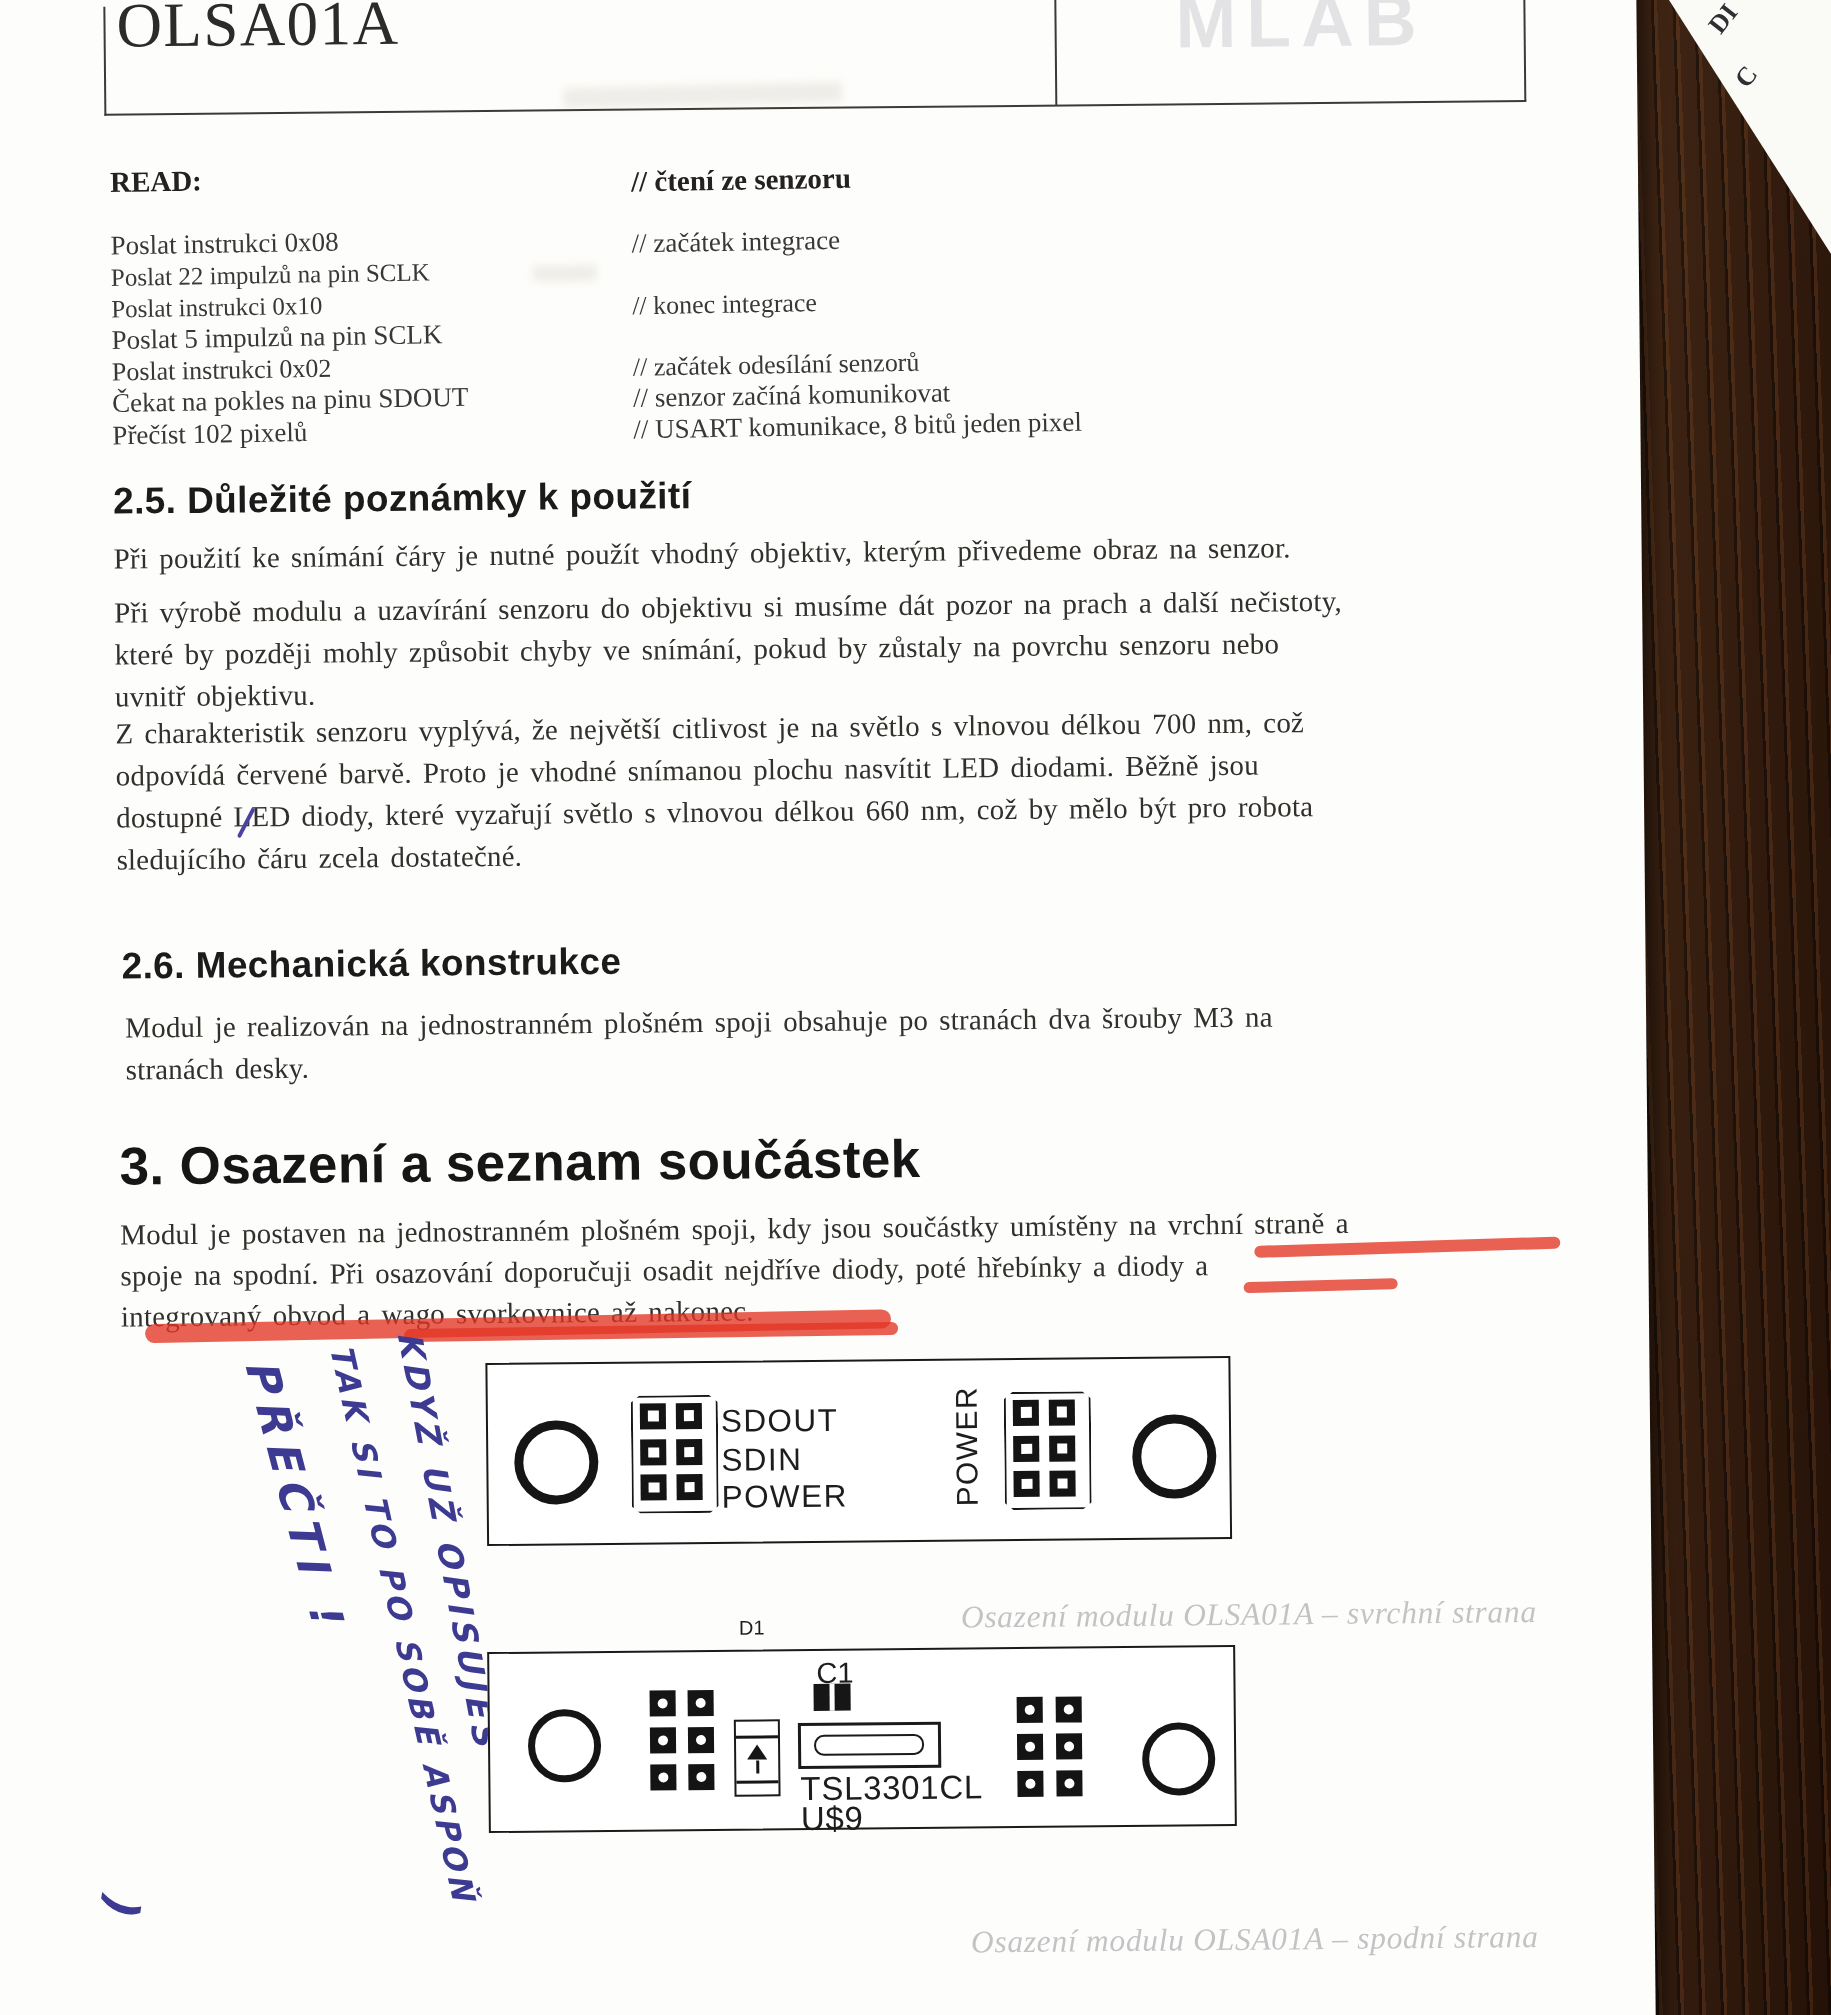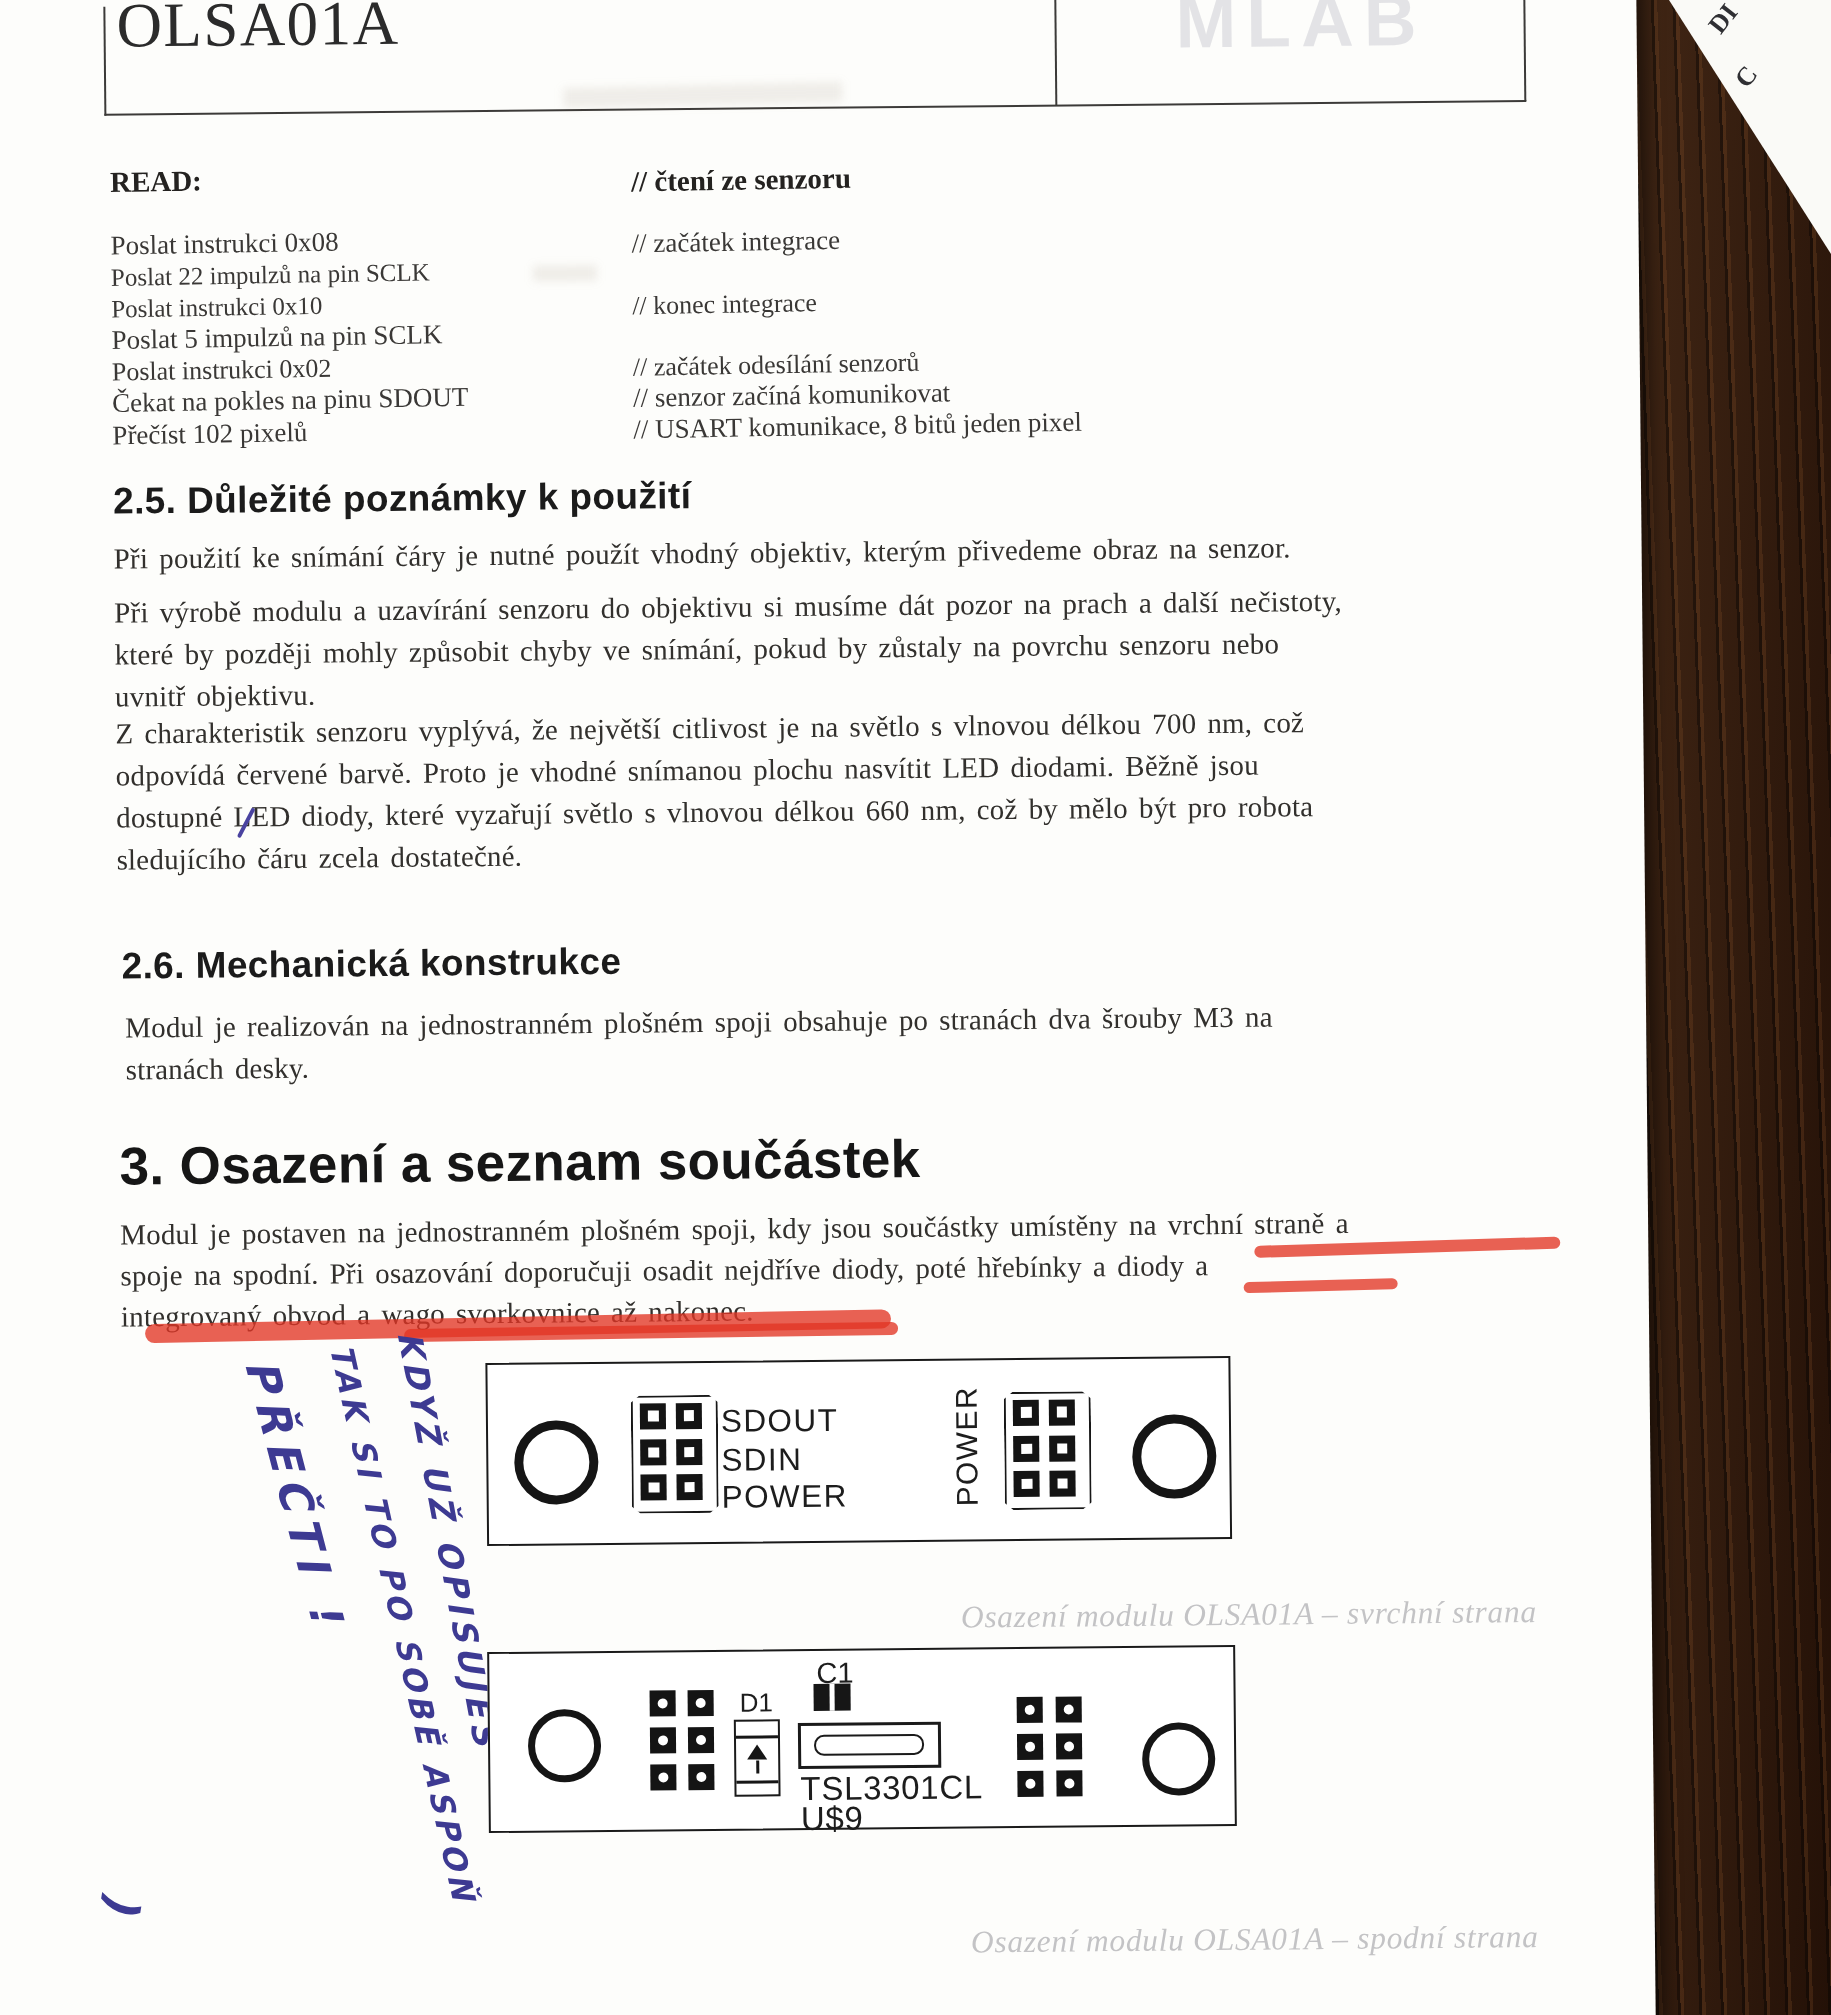--- a/index.html
+++ b/index.html
@@ -197,21 +197,21 @@
     <div class="pad round" style="left:681px;top:1726px;">
           <i></i>
         </div>
     <div class="pad round" style="left:643px;top:1763px;">
           <i></i>
         </div>
     <div class="pad round" style="left:681px;top:1763px;">
           <i></i>
         </div>
   </div>
-  <div class="pcb-label" style="left:733px;top:1687px;font-size:26px;">D1</div>
+  <div class="pcb-label" style="left:733px;top:1616px;font-size:20px;">D1</div>
   <div class="board" style="left:727px;top:1719px;width:42px;height:73px;border-width:2.9px;">
     <div class="d1-band" style="top:14.3px;"></div>
     <div class="d1-tri" style="top:23px;"></div>
     <div class="d1-stem" style="top:39px;"></div>
     <div class="d1-band" style="top:59px;"></div>
   </div>
   <div class="pcb-label" style="left:810px;top:1657px;font-size:29px;">C1</div>
   <div style="position:absolute;left:807px;top:1684px;width:37px;height:27px;background:#161616;">
     <div style="position:absolute;left:15.7px;top:0;width:5.7px;height:27px;background:#fff;"></div>
   </div>

